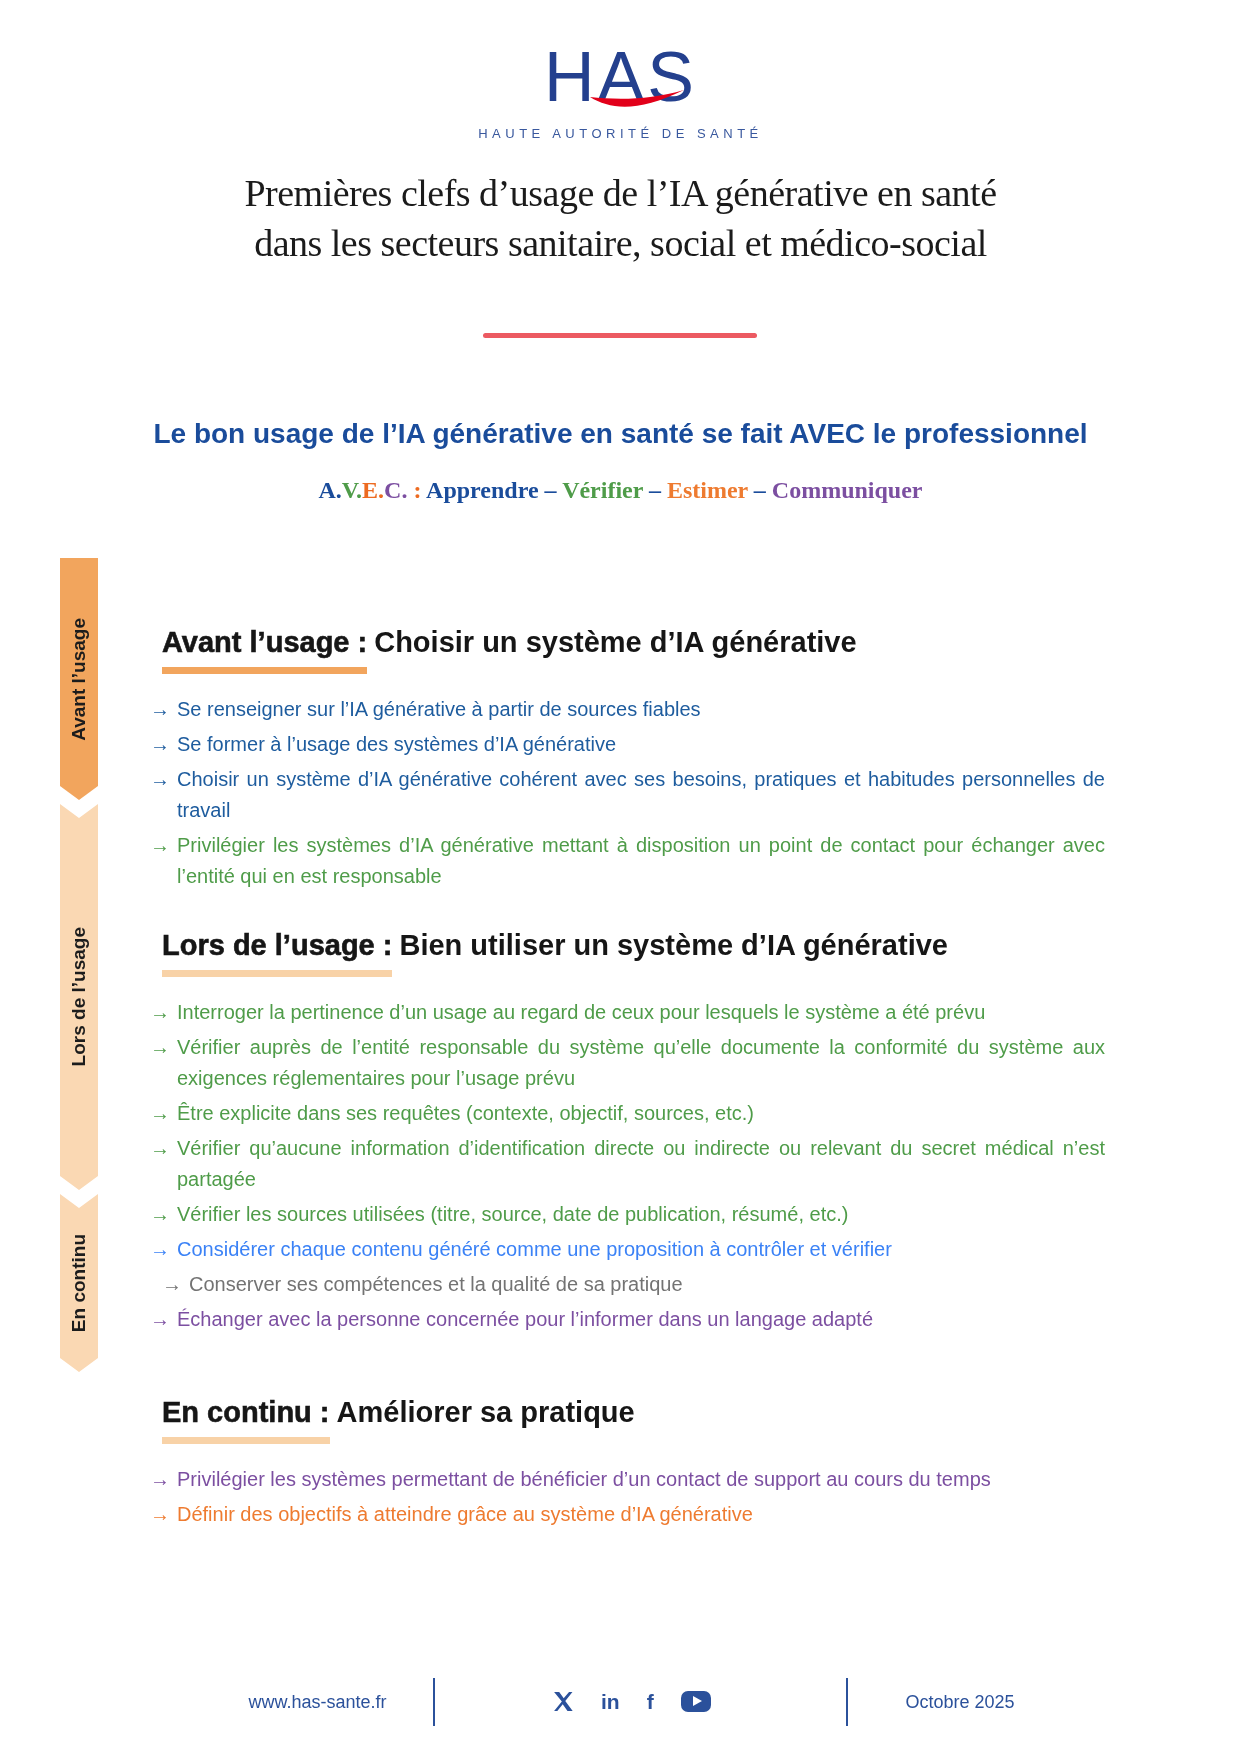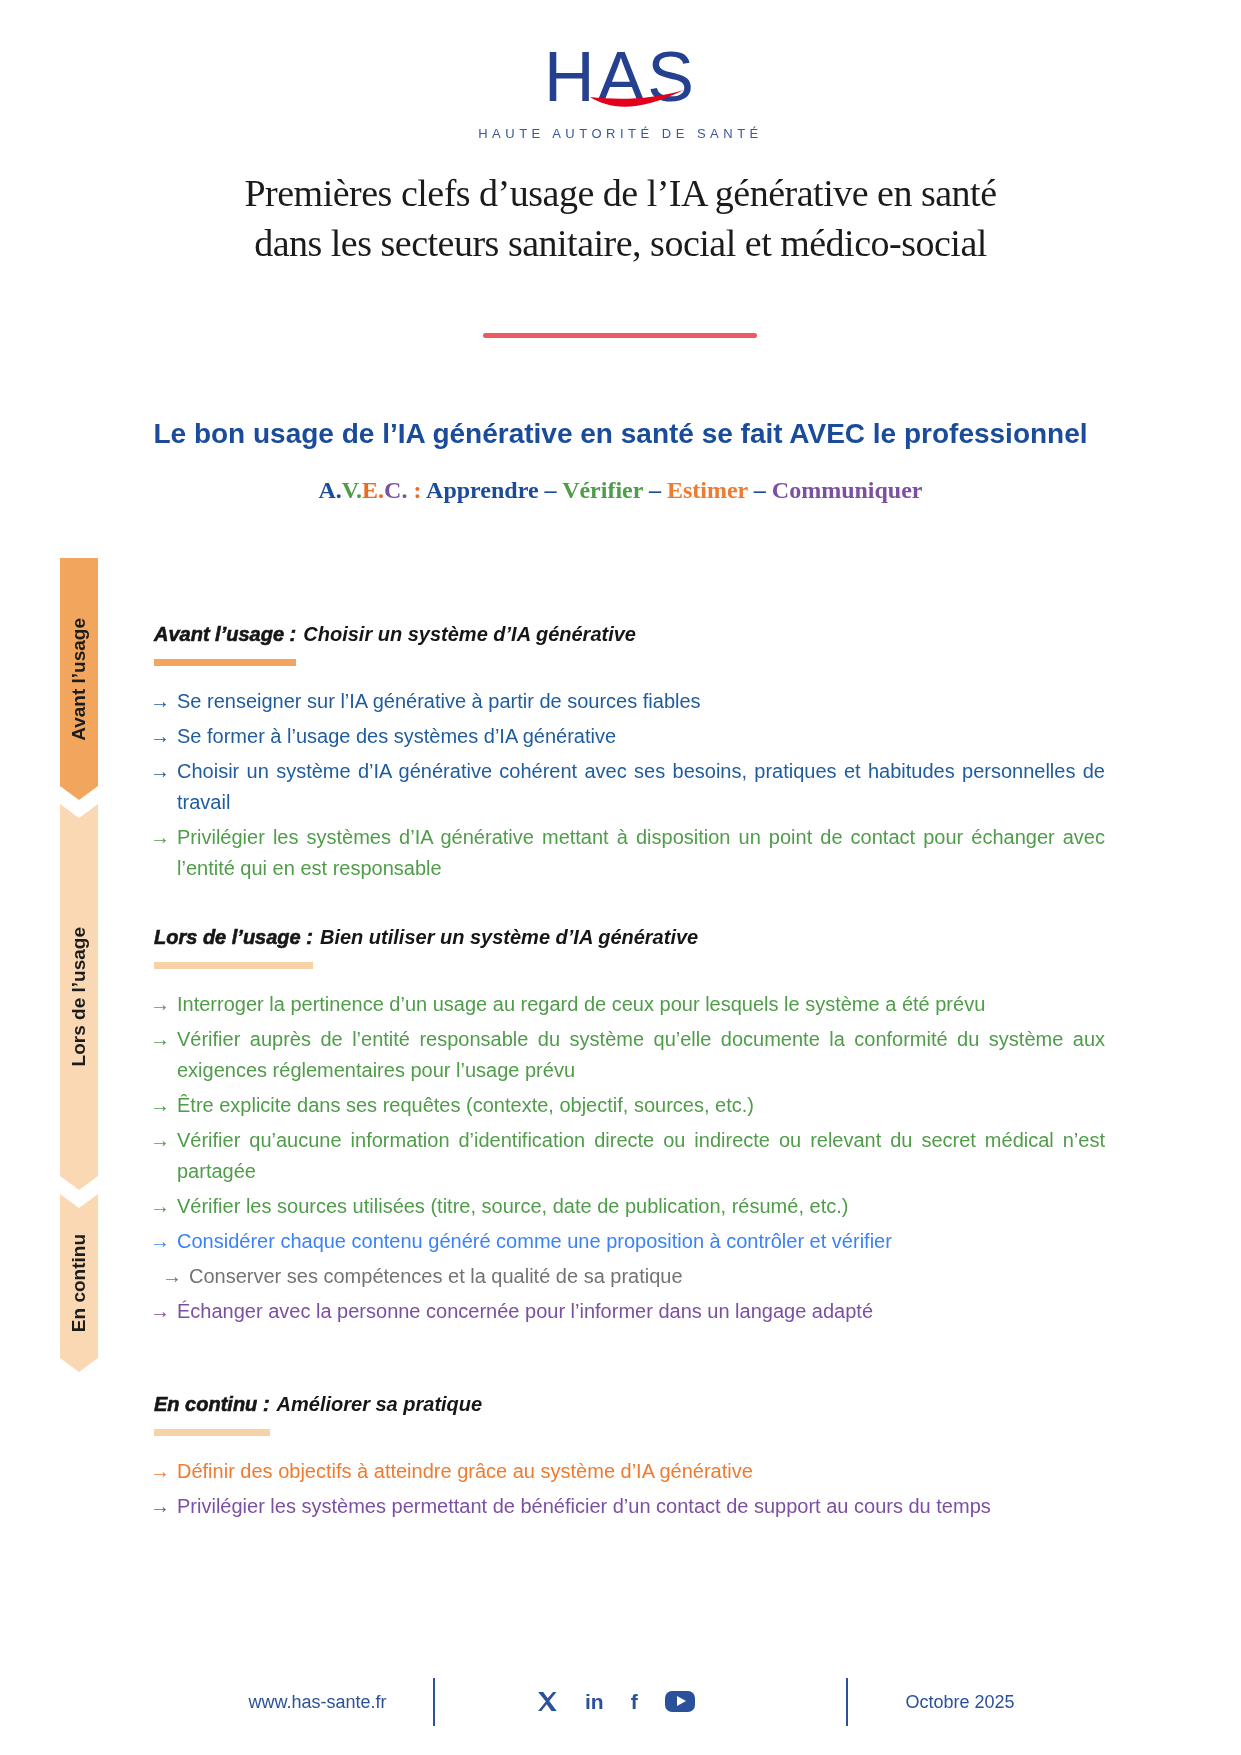--- a/index.html
+++ b/index.html
@@ -26,34 +26,34 @@
   
   .ribbon{position:absolute;left:60px;width:38px;display:flex;align-items:center;justify-content:center;}
   .ribbon span{writing-mode:vertical-rl;transform:rotate(180deg);font-size:19px;font-weight:700;color:#1c1c1c;white-space:nowrap;}
   .r1{top:558px;height:242px;clip-path:polygon(0 0,100% 0,100% calc(100% - 14px),50% 100%,0 calc(100% - 14px));}
   .r2{top:804px;height:386px;clip-path:polygon(0 0,50% 14px,100% 0,100% calc(100% - 14px),50% 100%,0 calc(100% - 14px));}
   .r3{top:1194px;height:178px;clip-path:polygon(0 0,50% 14px,100% 0,100% calc(100% - 14px),50% 100%,0 calc(100% - 14px));}
 
   
   .sec{position:absolute;left:150px;width:955px;}
   #s1{top:613px;} #s2{top:916px;} #s3{top:1383px;}
-  .sec h2{margin:4px;font-size:20px;line-height:34px;color:var(--heading-black);font-weight:700;font-style:italic;}
+  .sec h2{margin:12px;font-size:29px;line-height:34px;color:var(--heading-black);font-weight:700;}
   .lead{display:inline-block;padding-bottom:8px;border-bottom:7px solid;margin-right:7px;
     -webkit-text-stroke:0.6px currentColor;}
   .items{margin-top:20px;}
   .bullet{margin:0 0 4px 0;font-size:20px;line-height:31px;text-align:justify;
     padding-left:27px;text-indent:-27px;}
   .arr{display:inline-block;width:27px;text-indent:0;}
 
   
   footer{position:absolute;left:0;top:1660px;width:1241px;height:95px;font-size:18px;color:var(--footer-blue);}
   .site{position:absolute;left:195px;top:32px;width:245px;text-align:center;}
   .fdiv{position:absolute;top:18px;width:2px;height:48px;background:var(--footer-blue);}
   .d1{left:433px;} .d2{left:846px;}
-  .icons{position:absolute;left:537px;top:24px;display:flex;align-items:center;gap:27px;height:34px;}
+  .icons{position:absolute;left:553px;top:24px;display:flex;align-items:center;gap:27px;height:34px;}
   .ic{font-weight:700;font-size:21px;color:var(--footer-blue);line-height:1;}
   .x-icon{width:21px;height:21px;}
   .yt{width:30px;height:21px;border-radius:7px;background:var(--footer-blue);position:relative;}
   .yt::after{content:"";position:absolute;left:12px;top:5.5px;border-left:9px solid #fff;
     border-top:5px solid transparent;border-bottom:5px solid transparent;}
   .date{position:absolute;left:870px;top:32px;width:180px;text-align:center;}
 </style>
 </head>
 <body>
 
@@ -114,22 +114,22 @@
         <p class="bullet" style="color: #737373; margin-left: 12px;"><span class="arr">→</span>Conserver ses compétences et la qualité de sa pratique</p>
         <p class="bullet" style="color: rgb(124, 79, 161);"><span class="arr">→</span>Échanger avec la personne concernée pour l’informer dans un langage adapté</p>
       </div>
   </section>
 
   <section class="sec" id="s3">
     <h2>
       <span class="lead" style="border-bottom-color: rgb(248, 210, 167);">En continu :</span><span class="rest">Améliorer sa pratique</span>
     </h2>
     <div class="items">
+        <p class="bullet" style="color: rgb(124, 79, 161);"><span class="arr">→</span>Privilégier les systèmes permettant de bénéficier d’un contact de support au cours du temps</p>
         <p class="bullet" style="color: rgb(238, 123, 48);"><span class="arr">→</span>Définir des objectifs à atteindre grâce au système d’IA générative</p>
-        <p class="bullet" style="color: rgb(124, 79, 161);"><span class="arr">→</span>Privilégier les systèmes permettant de bénéficier d’un contact de support au cours du temps</p>
       </div>
   </section>
 
   <footer>
     <span class="site">www.has-sante.fr</span>
     <span class="fdiv d1"></span>
     <span class="icons">
       <svg class="x-icon" viewBox="0 0 19 19">
         <path d="M1 1h4.6l4.1 5.6L14.5 1h3.1l-6.5 8 6.7 9h-4.7l-4.3-5.9L3.9 18H1l7-8.4L1 1z" fill="#2B519B"></path>
       </svg>

